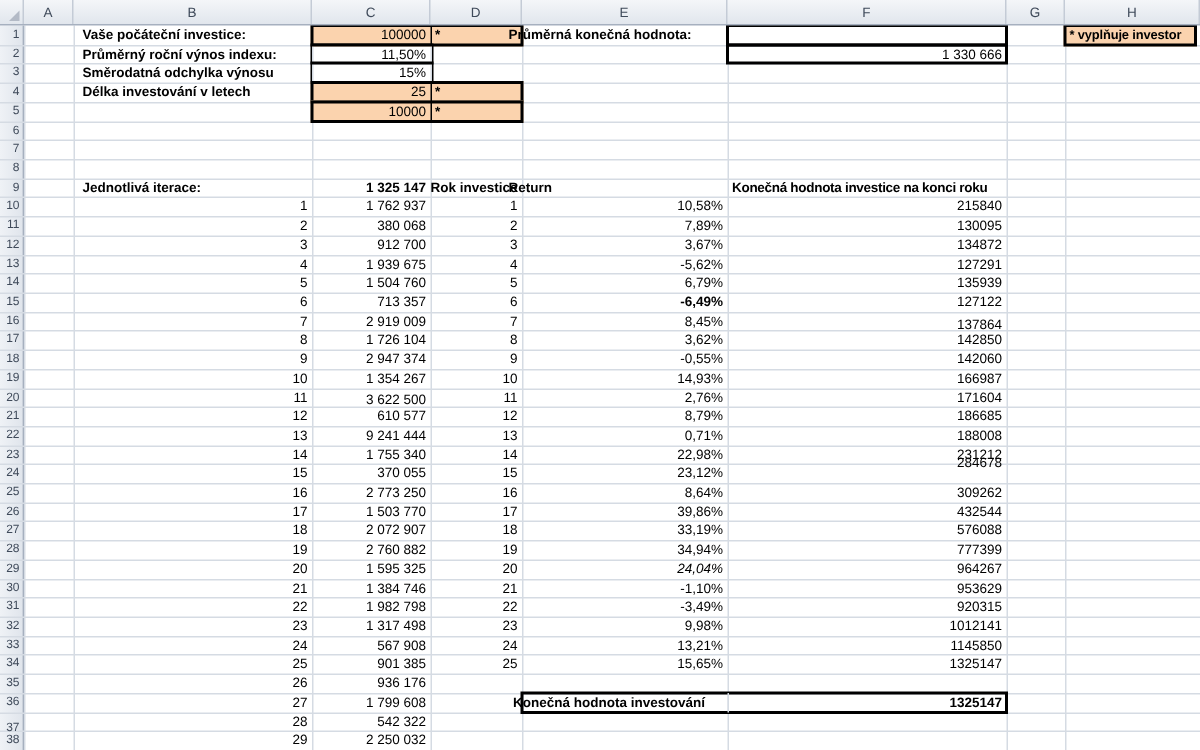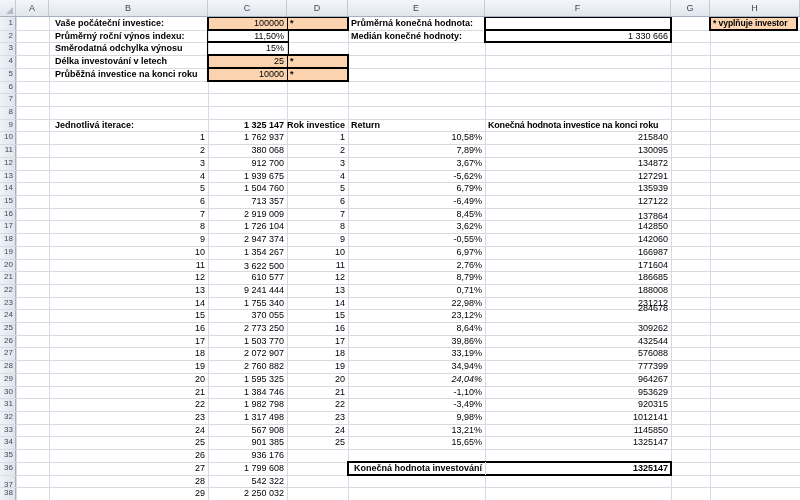--- a/index.html
+++ b/index.html
@@ -23,21 +23,21 @@
 
   
   .cell{position:absolute;height:12.71px;line-height:12.71px;font-size:9px;color:#000;
         white-space:nowrap;z-index:5;box-sizing:border-box;}
   .bold{font-weight:700;}
   .num{text-align:right;padding-right:3px;}
   .pl{padding-left:6px;}
   .pl3{padding-left:3px;}
   .tight{letter-spacing:-0.2px;}
   .note-txt{font-size:8.6px;letter-spacing:-0.1px;padding-left:3px;} .cB{left:49px;width:159px;} .cC{left:208px;width:79px;}
-  .cD{left:287px;width:61px;} .cE{left:348px;width:137px;} .cF{left:485px;width:186px;} .cH{left:710px;width:88px;}
+  .cD{left:287px;width:61px;} .cE{left:336px;width:137px;} .cF{left:485px;width:186px;} .cH{left:710px;width:88px;}
   
   .r1{top:17px;} .r2{top:29.71px;} .r3{top:42.42px;} .r4{top:55.13px;} .r5{top:67.84px;}
   .r9{top:118.68px;} .r36{top:461.87px;}
 
   
   .box{position:absolute;box-sizing:border-box;z-index:4;background:transparent;}
   .b2{border:2px solid #000;} .b1{border:1px solid #000;}
   #box-c1d1{left:207px;top:16px;width:142px;height:14.7px;}
   #box-c2  {left:207px;top:28.7px;width:82px;height:14.8px;}
   #box-c3  {left:207px;top:41.4px;width:82px;height:14.8px;}
@@ -164,26 +164,24 @@
   <div class="cell cB r1 bold pl">Vaše počáteční investice:</div>
   <div class="cell cC r1 num">100000</div>
   <div class="cell cD r1 bold pl3">*</div>
   <div class="cell cB r2 bold pl">Průměrný roční výnos indexu:</div>
   <div class="cell cC r2 num">11,50%</div>
   <div class="cell cB r3 bold pl">Směrodatná odchylka výnosu</div>
   <div class="cell cC r3 num">15%</div>
   <div class="cell cB r4 bold pl">Délka investování v letech</div>
   <div class="cell cC r4 num">25</div>
   <div class="cell cD r4 bold pl3">*</div>
-  <div class="cell cB r5 bold pl">Průběžná investice na konci roku</div>
   <div class="cell cC r5 num">10000</div>
   <div class="cell cD r5 bold pl3">*</div>
 
   <div class="cell cE r1 bold pl3">Průměrná konečná hodnota:</div>
-  <div class="cell cE r2 bold pl3">Medián konečné hodnoty:</div>
   <div class="cell cF r2 num">1 330 666</div>
 
   <div class="cell cH r1 bold note-txt">* vyplňuje investor</div>
 
   <div class="cell cB r9 bold pl">Jednotlivá iterace:</div>
   <div class="cell cC r9 bold num">1 325 147</div>
   <div class="cell cD r9 bold">Rok investice</div>
   <div class="cell cE r9 bold pl3">Return</div>
   <div class="cell cF r9 bold pl3 tight">Konečná hodnota investice na konci roku</div>
 
@@ -212,41 +210,41 @@
       <div class="cell num" style="left: 348px; width: 137px; top: 169.526px; line-height: 12.7105px; height: 12.7105px;">-5,62%</div>
       <div class="cell num" style="left: 485px; width: 186px; top: 169.526px; line-height: 12.7105px; height: 12.7105px; padding-left: 25px;">127291</div>
       <div class="cell num" style="left: 49px; width: 159px; top: 182.237px; line-height: 12.7105px; height: 12.7105px;">5</div>
       <div class="cell num" style="left: 208px; width: 79px; top: 182.237px; line-height: 12.7105px; height: 12.7105px;">1 504 760</div>
       <div class="cell num" style="left: 287px; width: 61px; top: 182.237px; line-height: 12.7105px; height: 12.7105px;">5</div>
       <div class="cell num" style="left: 348px; width: 137px; top: 182.237px; line-height: 12.7105px; height: 12.7105px;">6,79%</div>
       <div class="cell num" style="left: 485px; width: 186px; top: 182.237px; line-height: 12.7105px; height: 12.7105px;">135939</div>
       <div class="cell num" style="left: 49px; width: 159px; top: 194.947px; line-height: 12.7105px; height: 12.7105px;">6</div>
       <div class="cell num" style="left: 208px; width: 79px; top: 194.947px; line-height: 12.7105px; height: 12.7105px;">713 357</div>
       <div class="cell num" style="left: 287px; width: 61px; top: 194.947px; line-height: 12.7105px; height: 12.7105px;">6</div>
-      <div class="cell num" style="left: 348px; width: 137px; top: 194.947px; line-height: 12.7105px; height: 12.7105px;">-6,49%</div>
+      <div class="cell num" style="left: 348px; width: 137px; top: 194.947px; line-height: 12.7105px; height: 12.7105px; font-weight: bold;">-6,49%</div>
       <div class="cell num" style="left: 485px; width: 186px; top: 194.947px; line-height: 12.7105px; height: 12.7105px;">127122</div>
       <div class="cell num" style="left: 49px; width: 159px; top: 207.658px; line-height: 12.7105px; height: 12.7105px;">7</div>
       <div class="cell num" style="left: 208px; width: 79px; top: 207.658px; line-height: 12.7105px; height: 12.7105px;">2 919 009</div>
       <div class="cell num" style="left: 287px; width: 61px; top: 207.658px; line-height: 12.7105px; height: 12.7105px;">7</div>
       <div class="cell num" style="left: 348px; width: 137px; top: 207.658px; line-height: 12.7105px; height: 12.7105px;">8,45%</div>
       <div class="cell num" style="left: 485px; width: 186px; top: 210px; line-height: 12.7105px; height: 12.7105px;">137864</div>
       <div class="cell num" style="left: 49px; width: 159px; top: 220.368px; line-height: 12.7105px; height: 12.7105px;">8</div>
       <div class="cell num" style="left: 208px; width: 79px; top: 220.368px; line-height: 12.7105px; height: 12.7105px;">1 726 104</div>
       <div class="cell num" style="left: 287px; width: 61px; top: 220.368px; line-height: 12.7105px; height: 12.7105px;">8</div>
       <div class="cell num" style="left: 348px; width: 137px; top: 220.368px; line-height: 12.7105px; height: 12.7105px;">3,62%</div>
       <div class="cell num" style="left: 485px; width: 186px; top: 220.368px; line-height: 12.7105px; height: 12.7105px;">142850</div>
       <div class="cell num" style="left: 49px; width: 159px; top: 233.079px; line-height: 12.7105px; height: 12.7105px;">9</div>
       <div class="cell num" style="left: 208px; width: 79px; top: 233.079px; line-height: 12.7105px; height: 12.7105px;">2 947 374</div>
       <div class="cell num" style="left: 287px; width: 61px; top: 233.079px; line-height: 12.7105px; height: 12.7105px;">9</div>
       <div class="cell num" style="left: 348px; width: 137px; top: 233.079px; line-height: 12.7105px; height: 12.7105px;">-0,55%</div>
       <div class="cell num" style="left: 485px; width: 186px; top: 233.079px; line-height: 12.7105px; height: 12.7105px;">142060</div>
       <div class="cell num" style="left: 49px; width: 159px; top: 245.789px; line-height: 12.7105px; height: 12.7105px;">10</div>
       <div class="cell num" style="left: 208px; width: 79px; top: 245.789px; line-height: 12.7105px; height: 12.7105px;">1 354 267</div>
       <div class="cell num" style="left: 287px; width: 61px; top: 245.789px; line-height: 12.7105px; height: 12.7105px;">10</div>
-      <div class="cell num" style="left: 348px; width: 137px; top: 245.789px; line-height: 12.7105px; height: 12.7105px;">6,97%</div>
+      <div class="cell num" style="left: 348px; width: 137px; top: 245.789px; line-height: 12.7105px; height: 12.7105px;">14,93%</div>
       <div class="cell num" style="left: 485px; width: 186px; top: 245.789px; line-height: 12.7105px; height: 12.7105px;">166987</div>
       <div class="cell num" style="left: 49px; width: 159px; top: 258.5px; line-height: 12.7105px; height: 12.7105px;">11</div>
       <div class="cell num" style="left: 208px; width: 79px; top: 260px; line-height: 12.7105px; height: 12.7105px;">3 622 500</div>
       <div class="cell num" style="left: 287px; width: 61px; top: 258.5px; line-height: 12.7105px; height: 12.7105px;">11</div>
       <div class="cell num" style="left: 348px; width: 137px; top: 258.5px; line-height: 12.7105px; height: 12.7105px;">2,76%</div>
       <div class="cell num" style="left: 485px; width: 186px; top: 258.5px; line-height: 12.7105px; height: 12.7105px;">171604</div>
       <div class="cell num" style="left: 49px; width: 159px; top: 271.211px; line-height: 12.7105px; height: 12.7105px;">12</div>
       <div class="cell num" style="left: 208px; width: 79px; top: 271.211px; line-height: 12.7105px; height: 12.7105px;">610 577</div>
       <div class="cell num" style="left: 287px; width: 61px; top: 271.211px; line-height: 12.7105px; height: 12.7105px;">12</div>
       <div class="cell num" style="left: 348px; width: 137px; top: 271.211px; line-height: 12.7105px; height: 12.7105px;">8,79%</div>

